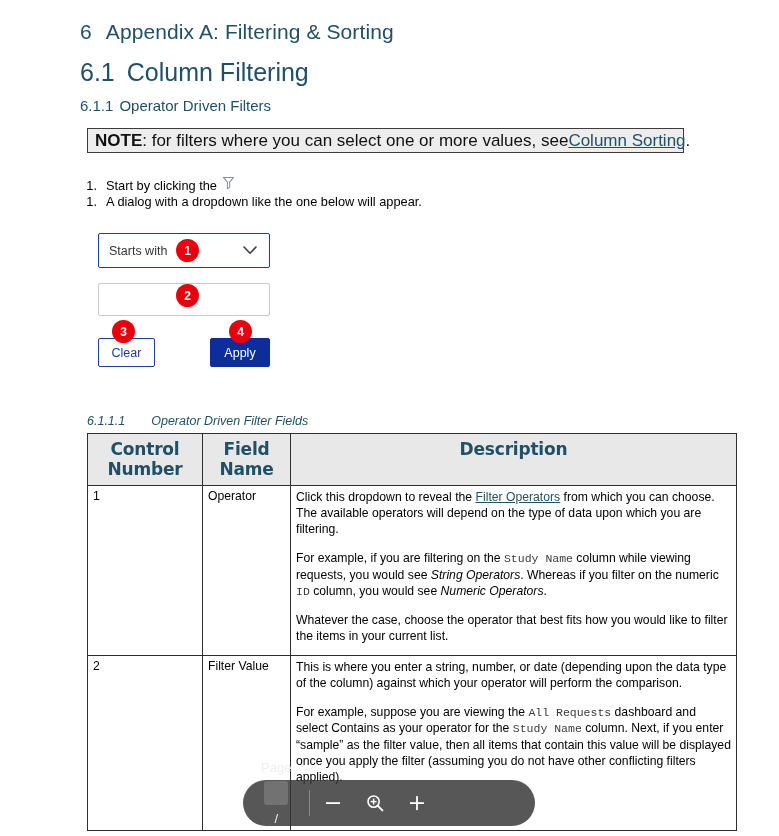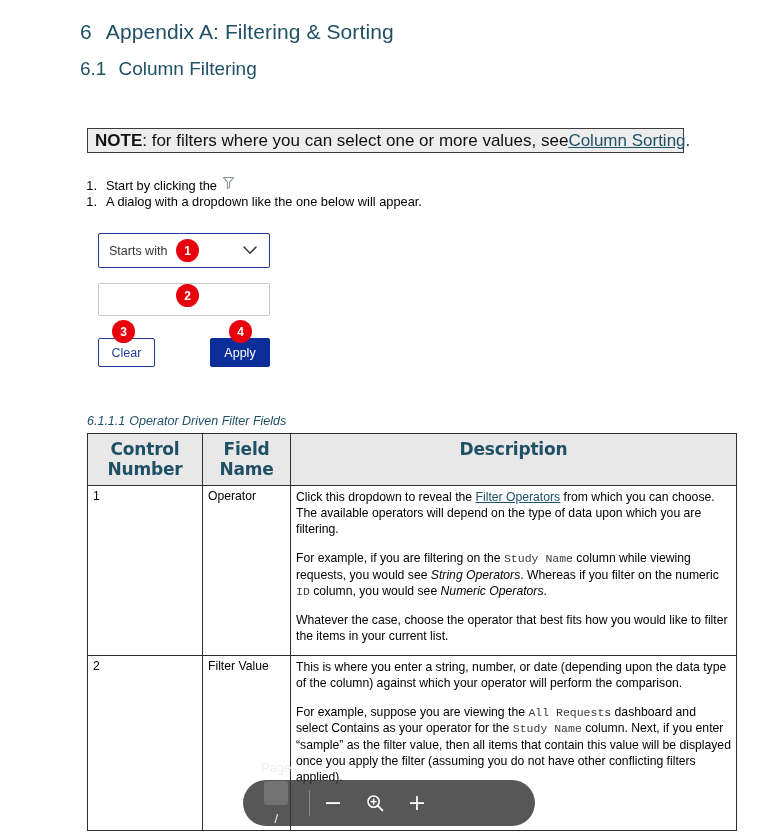--- a/index.html
+++ b/index.html
@@ -30,21 +30,21 @@
     color: #1F5066;
     font-weight: 400;
     letter-spacing: .1px;
     white-space: nowrap;
   }
   .h1 .num { margin-right: 14px; }
 
   .h2 {
     position: absolute;
     left: 80px; top: 58px;
-    font-size: 19px;
+    font-size: 25px;
     color: #1F5066;
     font-weight: 400;
     white-space: nowrap;
   }
   .h2 .num { margin-right: 12px; }
 
   .h3 {
     position: absolute;
     left: 80px; top: 97px;
     font-size: 15px;
@@ -179,21 +179,21 @@
 
   
   .tbl-caption {
     position: absolute;
     left: 87px; top: 414px;
     font-size: 12.5px;
     font-style: italic;
     color: #1F5066;
     white-space: nowrap;
   }
-  .tbl-caption .cnum { margin-right: 4px; }
+  .tbl-caption .cnum { margin-right: 26px; }
 
   
   .tbl {
     position: absolute;
     left: 87px; top: 433px;
     width: 650px;
     border-collapse: collapse;
     table-layout: fixed;
     font-size: 12.2px;
   }
@@ -287,20 +287,23 @@
 <div class="page">
 
   <div class="h1">
     <span class="num">6</span><span>Appendix A: Filtering &amp; Sorting</span>
   </div>
 
   <div class="h2">
     <span class="num">6.1</span><span>Column Filtering</span>
   </div>
 
+  <div class="h3">
+    <span class="num">6.1.1</span><span>Operator Driven Filters</span>
+  </div>
 
   <div class="note-box">
     <span class="note-lead">NOTE</span>
       <span>: for filters where you can select one or more values, see </span>
       <a class="note-link" href="#">Column Sorting</a>
       <span>.</span>
   </div>
 
   <div class="steps">
     <div class="step">

